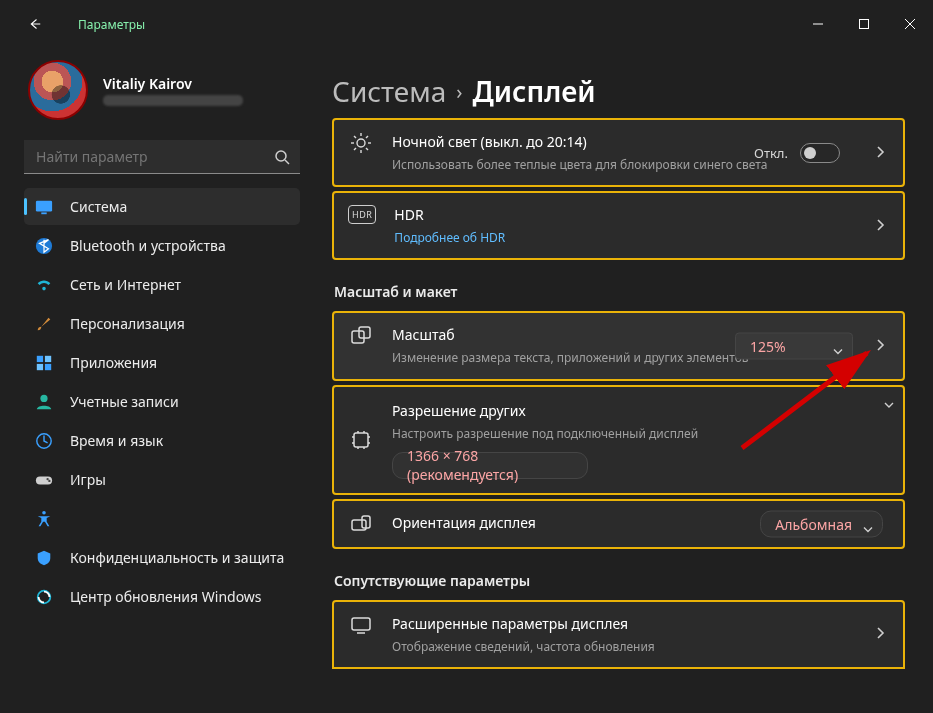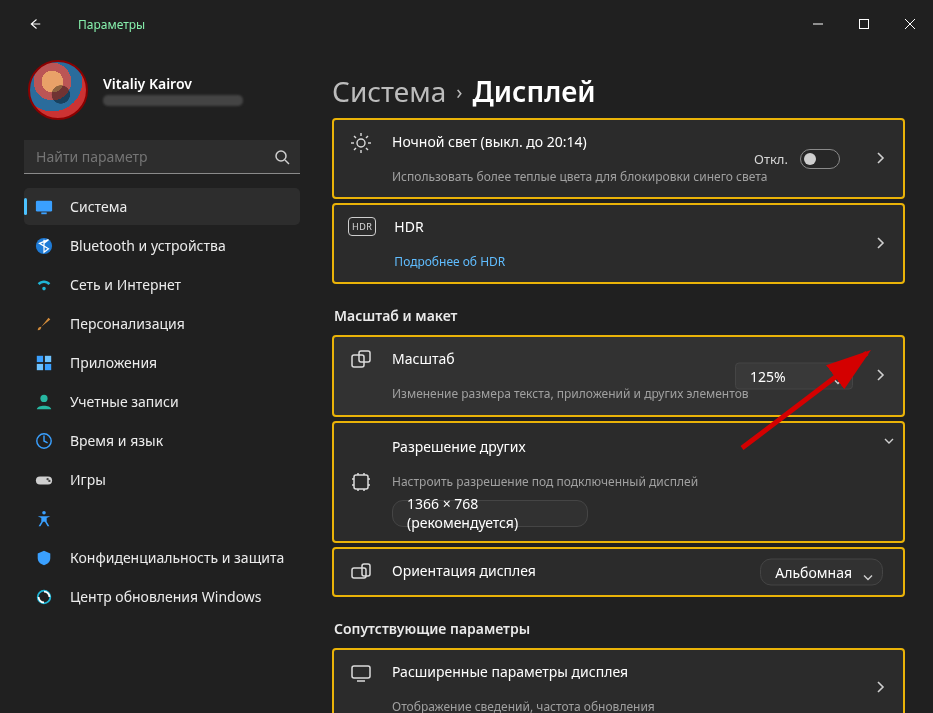--- a/index.html
+++ b/index.html
@@ -32,31 +32,31 @@
   .content { flex:1; padding: 24px 28px 0 20px; overflow:hidden; position:relative;}
   .breadcrumb { display:flex; align-items:center; gap:10px; margin-bottom:8px; font-size:28px; }
   .breadcrumb .bc1 { color:#bcbcbc; font-weight:400;}
   .breadcrumb .chev { color:#bcbcbc; font-size:20px; }
   .breadcrumb .bc2 { font-weight:600; }
 
   .card { background:#2b2b2b; border:2px solid #eab308; border-radius:4px; margin-bottom:4px; padding:12px 52px 12px 14px; display:flex; align-items:flex-start; gap:18px; position:relative;}
   .card .ico { width:26px; display:flex; align-items:center; justify-content:center; color:#dcdcdc;}
   .card .txt { flex:1; }
   .card .t { font-size:14px; color:#fff; }
-  .card .s { font-size:12px; color:#a0a0a0; margin-top:18px; line-height:1.35;}
+  .card .s { font-size:12px; color:#a0a0a0; margin-top:6px; line-height:1.35;}
   .card .s.link { color:#60bdff; }
   .card-arrow { position:absolute; right:18px; top:50%; transform:translateY(-50%); color:#cfcfcf; }
   .toggle-wrap { position:absolute; right:63px; top:50%; transform:translateY(-50%); display:flex; align-items:center; gap:12px; font-size:13px; color:#d6d6d6;}
   .toggle { width:40px; height:20px; border-radius:11px; border:1px solid #8a8a8a; background:#272727; position:relative;}
   .toggle::after{content:"";position:absolute;left:3px;top:3px;width:12px;height:12px;border-radius:50%;background:#cfcfcf;}
 
   .section-h { font-size:14px; font-weight:600; margin:22px 0 10px 2px; color:#eaeaea;}
 
   .card.hover { background:#323232; }
-  .dd { position:absolute; right:50px; top:50%; transform:translateY(-50%); display:flex; align-items:center; background:#393939; border:1px solid #454545; border-radius:4px; height:27px; padding:0 30px 0 14px; font-size:14px; color:#ffffff; min-width:118px;}
+  .dd { position:absolute; right:50px; top:50%; transform:translateY(-50%); display:flex; align-items:center; background:#393939; border:1px solid #454545; border-radius:4px; height:27px; padding:0 30px 0 14px; font-size:14px; color:#fca5a5; min-width:118px;}
   .dd .chev-d{position:absolute;right:8px;top:9px;}
   .dd.plain{background:#313131;border-radius:11px;}
   .card.big { padding:14px 26px 14px 14px; }
   .card.big .dd.inline{position:static; transform:none; margin-top:10px; width:196px;}
   .card.chop{border-bottom-left-radius:0;border-bottom-right-radius:0;margin-bottom:0;}
 
   
   .arrow-overlay{position:absolute;pointer-events:none;}
   .arrow-overlay svg{overflow:visible;}
 </style>

